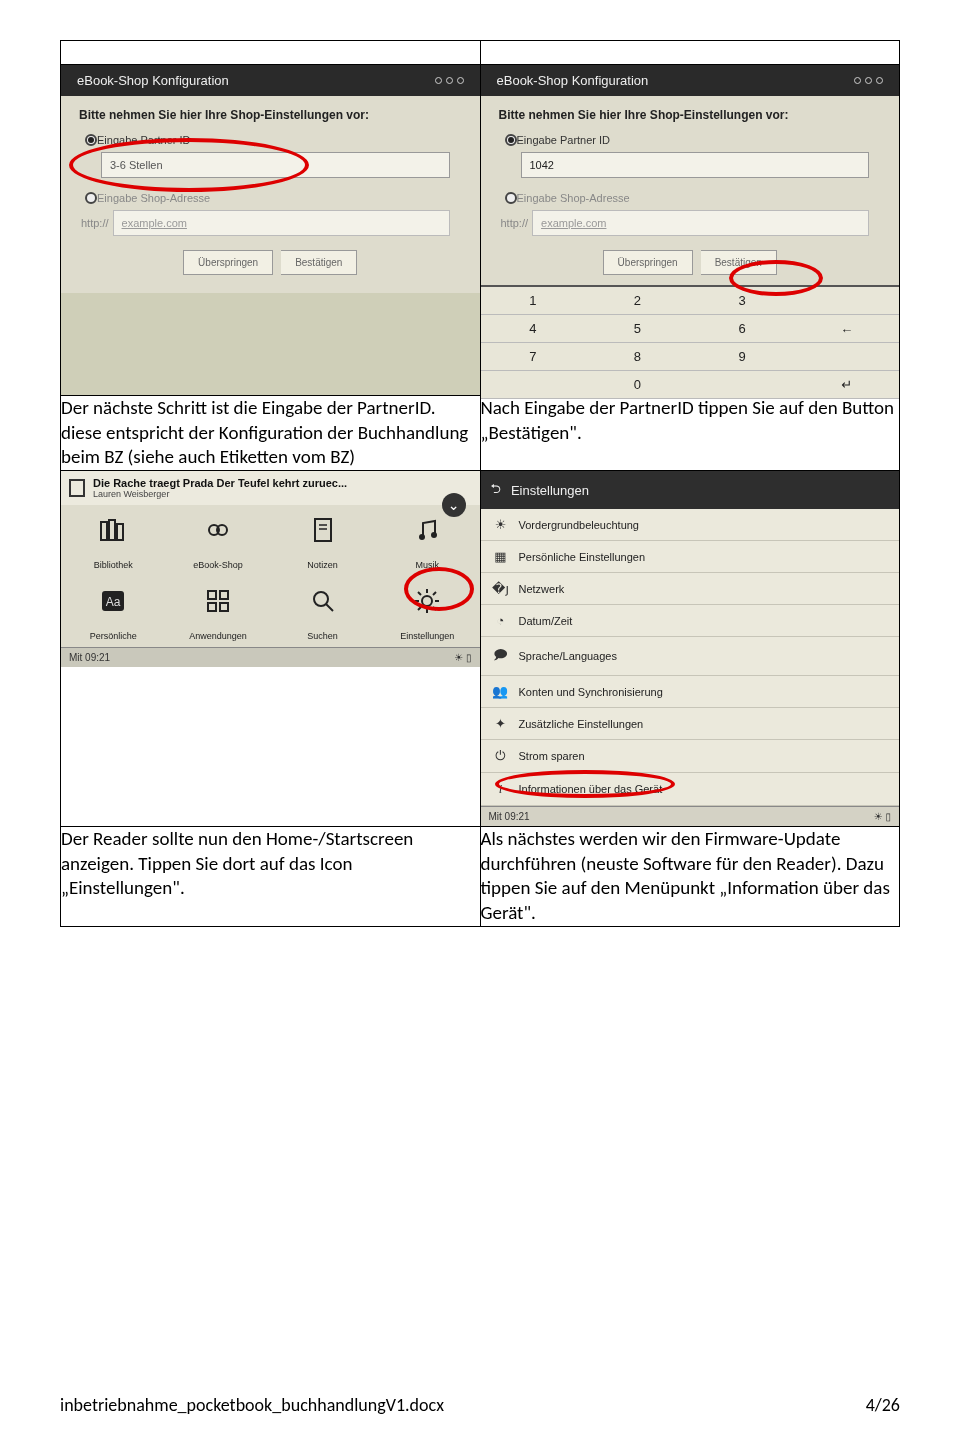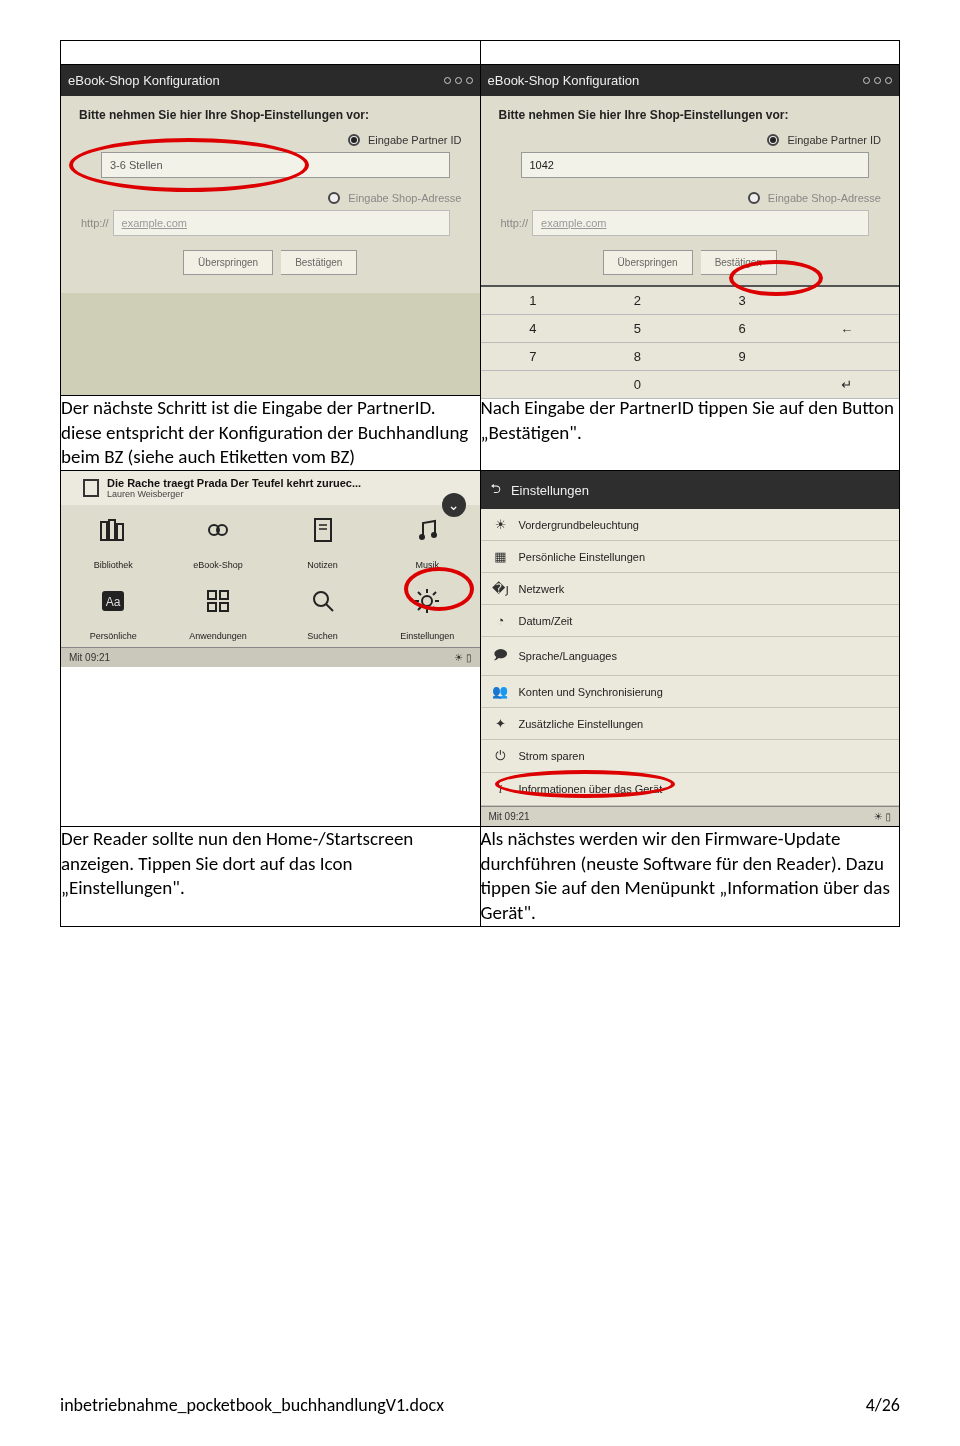--- a/index.html
+++ b/index.html
@@ -6,47 +6,47 @@
   body { font-family: Calibri, Arial, sans-serif; background: #fff; width: 960px; margin: 0 auto; color: #000; }
   .page { padding: 40px 60px 30px 60px; min-height: 1446px; position: relative; }
   table.doc { border-collapse: collapse; width: 100%; }
   table.doc td { border: 1px solid #000; vertical-align: top; padding: 0; }
   td.imgcell { width: 50%; }
   td.textcell { padding: 6px 10px; font-size: 19px; line-height: 1.3; }
   .footer { position: absolute; bottom: 30px; left: 60px; right: 60px; display: flex; justify-content: space-between; font-size: 18px; text-align: right; }
 
   
   .device { width: 100%; background: #cfcfb8; position: relative; font-family: Arial, sans-serif; }
-  .titlebar { background: #2a2a2a; color: #eee; display: flex; align-items: center; justify-content: space-between; padding: 8px 7px; font-size: 13px; }
+  .titlebar { background: #2a2a2a; color: #eee; display: flex; align-items: center; justify-content: space-between; padding: 8px 16px; font-size: 13px; }
   .tb-dots { display: flex; gap: 4px; }
   .tb-dots span { width: 7px; height: 7px; border: 1px solid #ccc; border-radius: 50%; display: inline-block; }
   .cfg-body { padding: 12px 18px; background: #dedccd; position: relative; }
   .cfg-body .instr { font-size: 12px; font-weight: bold; color: #222; margin-bottom: 12px; }
-  .radio-row { display: flex; align-items: center; gap: 8px; margin: 6px 0 6px 6px; justify-content: flex-end; }
+  .radio-row { display: flex; align-items: center; margin: 6px 0 6px 6px; }
   .radio { width: 12px; height: 12px; border: 2px solid #444; border-radius: 50%; display: inline-flex; align-items: center; justify-content: center; background:#eee;}
   .radio.checked::after { content:""; width:6px; height:6px; background:#222; border-radius:50%; }
   .radio-label { font-size: 11px; color: #333; }
   .radio-label.dim { color: #888; }
   .field { margin: 4px 12px 14px 22px; background: #f3f2e9; border: 1px solid #999; padding: 6px 8px; font-size: 11px; color: #555; }
   .urlrow { display:flex; align-items:center; margin: 4px 12px 14px 2px; }
   .urlrow .proto { font-size:11px; color:#888; margin-right:4px;text-align:right; }
   .urlrow .domain { flex:1; background:#f3f2e9; border:1px solid #bbb; padding:6px 8px; font-size:11px; color:#999;text-decoration:underline; }
   .btnrow { display:flex; justify-content:center; gap:8px; margin: 10px 0 6px 0; }
   .btnrow .btn { background:#f2f0e4; border:1px solid #999; padding:6px 14px; font-size:10px; color:#666; }
   .btnrow .btn + .btn { border-left:none; }
   .redcirc { position:absolute; border:4px solid #d00; border-radius:50%; pointer-events:none; }
 
   
   .keypad { background:#e8e6d8; border-top:2px solid #555; display:grid; grid-template-columns: repeat(4, 1fr); }
   .keypad .k { text-align:center; padding:6px 0; font-size:13px; color:#222; border-bottom:1px solid #bbb; }
   .keypad .k.blank { color:transparent; }
 
   
   .home { background:#d5d4c7; font-family: Arial,sans-serif; position:relative; }
-  .home-top { background:#eceade; padding:6px 22px; display:flex; align-items:flex-start; gap:8px; position:relative; }
+  .home-top { background:#eceade; padding:6px 8px; display:flex; align-items:flex-start; gap:8px; position:relative; }
   .book-ic { width:16px; height:18px; border:2px solid #333; display:inline-block; margin-top:2px;}
   .home-top .meta { flex:1; }
   .home-top .meta .t { font-size:11px; color:#111; font-weight:bold; }
   .home-top .meta .a { font-size:9px; color:#444; }
   .chev { width:24px; height:24px; background:#333; border-radius:50%; display:flex; align-items:center; justify-content:center; color:#fff; font-size:14px; position:absolute; right:14px; bottom:-12px; z-index:2;}
   .home-grid { display:grid; grid-template-columns:repeat(4,1fr); text-align:center; background:#dedccd; }
   .home-grid .cell { padding:10px 4px 6px 4px; }
   .home-grid .ic { height:30px; display:flex; align-items:center; justify-content:center; margin-bottom:15px;}
   .home-grid .lab { font-size:9px; color:#222; }
   .home-status { background:#c9c8bb; border-top:1px solid #888; display:flex; justify-content:space-between; align-items:center; padding:4px 8px; font-size:10px; color:#333;}

